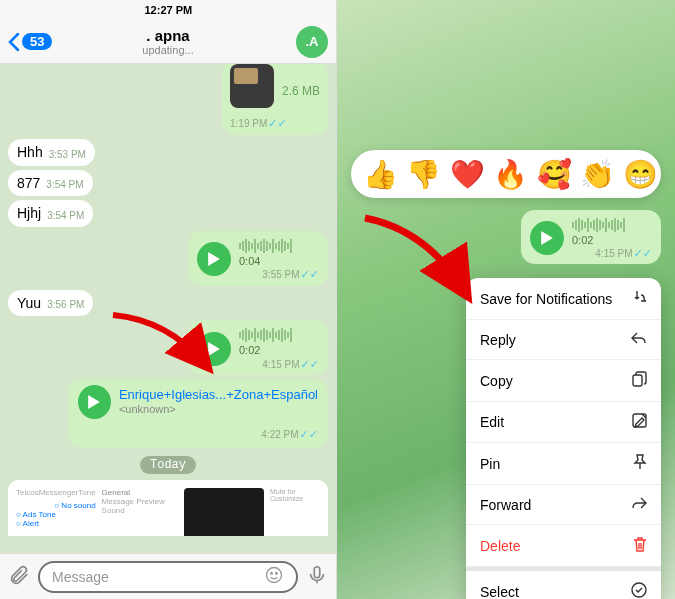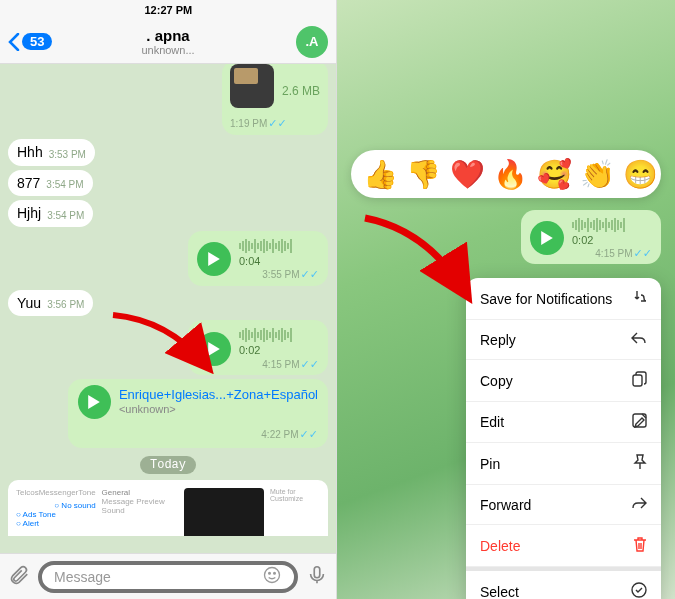--- a/index.html
+++ b/index.html
@@ -49,21 +49,21 @@
   .voice-row-ts { font-size:10px; color:#8fa888; text-align:right; }
 
   .audio-bubble { flex-direction:column; align-items:stretch; padding:6px 10px; }
   .audio-title { color:#007aff; font-size:13px; white-space:nowrap; overflow:hidden; text-overflow:ellipsis; max-width:200px; }
   .audio-sub { font-size:11px; color:#888; }
   .audio-row { display:flex; align-items:center; gap:8px; }
 
   .date-pill { margin:6px auto; background:rgba(120,140,110,0.6); color:#fff; font-size:12px; padding:2px 10px; border-radius:10px; width:max-content; position:relative;font-family:Liberation Mono, monospace; }
 
   .input-bar { position:absolute; bottom:0; left:0; right:0; height:46px; background:#f7f7f7; border-top:1px solid #ddd; display:flex; align-items:center; padding:0 8px; gap:8px; }
-  .input-field { flex:1; height:32px; background:#fff; border:4px solid #737373; border-radius:16px; padding:0 12px 0 12px; font-size:14px; color:#999; display:flex; align-items:center; justify-content:space-between; }
+  .input-field { flex:1; height:32px; background:#fff; border:2px solid #737373; border-radius:16px; padding:0 12px 0 12px; font-size:14px; color:#999; display:flex; align-items:center; justify-content:space-between; }
   .ib-icon { color:#888; }
 
   .file-bubble{ flex-direction:column; align-items:flex-start; padding:4px 8px;}
   .file-row{display:flex;align-items:center;gap:8px;}
   .file-thumb{width:44px;height:44px;border-radius:8px;background:#3a3a3a;position:relative;overflow:hidden;}
   .file-thumb::after{content:'';position:absolute;top:4px;left:4px;width:24px;height:16px;background:#b89a6a;border-radius:2px;}
   .file-size{font-size:12px;color:#6aa35e;}
 
   .preview-card{ margin:4px 8px; background:#fff; border-radius:10px; padding:8px; font-size:9px; color:#888; display:flex; gap:6px; position:relative;}
   .pc-col{flex:1;}
@@ -117,21 +117,21 @@
 
   <div class="nav">
     <div class="back">
       <svg width="12" height="18" viewBox="0 0 12 18">
           <path d="M10 1 L2 9 L10 17" stroke="#007aff" stroke-width="2.5" fill="none" stroke-linecap="round"></path>
         </svg>
       <span class="back-count">53</span>
     </div>
     <div class="title">
       <div class="title-name">. apna</div>
-      <div class="title-sub">unknown...</div>
+      <div class="title-sub">updating...</div>
     </div>
     <div class="avatar">
         <span>.A</span>
       </div>
   </div>
 
   <div class="chat">
     <div class="chat-bg"></div>
 
     <div class="msg-row out" style="margin-top:-6px;">

